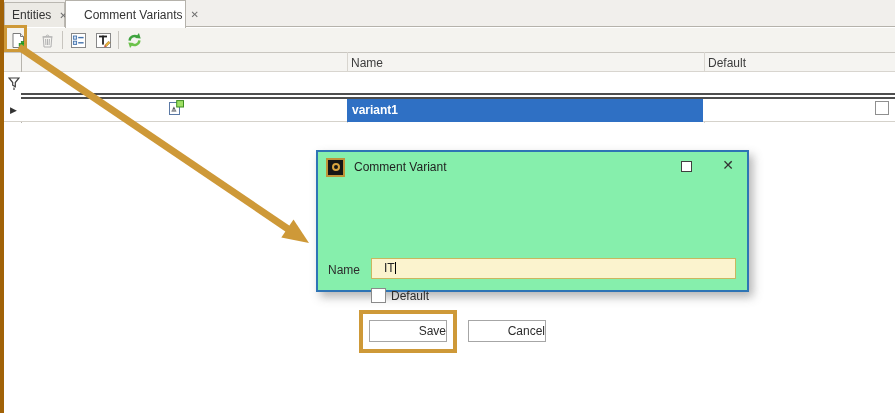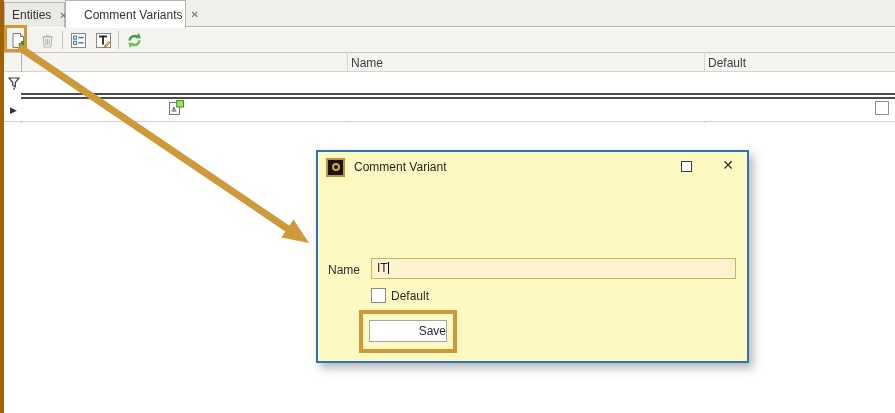--- a/index.html
+++ b/index.html
@@ -36,30 +36,30 @@
   .filter-row { position:absolute; left:0; top:72px; width:895px; height:21px; background:#fff; }
   .filter-icon-wrap { position:absolute; left:4px; top:77px; }
   .fixed-split { position:absolute; left:17px; top:93px; width:878px; height:6px; border-top:2px solid #4d4d4d; border-bottom:2px solid #4d4d4d; background:#fff; }
   .data-row { position:absolute; left:0; top:99px; width:895px; height:23px; background:#fff; border-bottom:1px solid #d5d2cb; }
   .row-arrow { position:absolute; left:6px; top:103px; font-size:9px; color:#333; line-height:14px; }
   .variant-icon-wrap { position:absolute; left:163px; top:99px; }
   .cell-selected { position:absolute; left:343px; top:99px; width:356px; height:23px; background:#2f70c4; color:#fff; font-weight:bold; font-size:12px; line-height:23px; padding-left:5px; }
   .grid-checkbox { position:absolute; left:871px; top:101px; width:14px; height:14px; background:#fff; border:1px solid #8f8f8f; }
 
   
-  .dialog { position:absolute; left:312px; top:150px; width:433px; height:213px; background:#fef9c3; border:2px solid #2e74b5; box-shadow:4px 5px 9px rgba(90,90,90,.45); z-index:10; }
+  .dialog { position:absolute; left:312px; top:150px; width:433px; height:142px; background:#86efac; border:2px solid #2e74b5; box-shadow:4px 5px 9px rgba(90,90,90,.45); z-index:10; }
   .dlg-titlebar { position:relative; height:30px; display:flex; align-items:center; padding:0 8px; }
   .dlg-logo { width:19px; height:19px; background:#161616; border:2px solid #bf9339; display:flex; align-items:center; justify-content:center; }
   .dlg-logo .ring { width:8px; height:8px; border:2.5px solid #d9a33f; border-radius:50%; }
   .dlg-title { margin-left:9px; font-size:12px; color:#1f1f1f; }
   .dlg-max { position:absolute; right:55px; top:9px; width:11px; height:11px; border:1px solid #3f3f3f; background:#fff; }
   .dlg-close { position:absolute; right:13px; top:5px; font-size:14px; color:#333; }
   .dlg-desc { position:absolute; left:10px; top:41px; width:419px; font-size:12px; line-height:14.5px; color:#222; }
   .dlg-name-label { position:absolute; left:10px; top:111px; font-size:12px; }
-  .dlg-input { position:absolute; left:53px; top:106px; width:365px; height:21px; background:#fbf3ce; border:1px solid #c9b75f; font-size:12px; line-height:19px; padding-left:5px; color:#222; }
+  .dlg-input { position:absolute; left:53px; top:106px; width:365px; height:21px; background:#fbf3ce; border:1px solid #c9b75f; font-size:12px; line-height:19px; padding-left:12px; color:#222; }
   .caret { display:inline-block; width:1px; height:12px; background:#000; vertical-align:-2px; }
   .dlg-checkbox { position:absolute; left:53px; top:136px; width:15px; height:15px; background:#fff; border:1px solid #8a8a8a; }
   .dlg-check-label { position:absolute; left:73px; top:137px; font-size:12px; }
   .btn { position:absolute; top:168px; height:22px; background:#fff; border:1px solid #a6a6a6; font-size:12px; color:#2d2d2d; text-align:right; line-height:20px; font-family:inherit; }
   .btn-save { left:51px; width:78px; }
   .btn-cancel { left:150px; width:78px; }
   .hl-save { position:absolute; left:41px; top:158px; width:98px; height:43px; border:4px solid #ce9938; }
 
   
   .anno-svg { position:absolute; left:0; top:0; width:895px; height:413px; z-index:20; pointer-events:none; }
@@ -151,37 +151,39 @@
   <div class="data-row"></div>
   <span class="row-arrow">▶</span>
   <div class="variant-icon-wrap">
     <svg width="18" height="18" viewBox="0 0 18 18">
       <rect x="2.5" y="3.5" width="10" height="12" fill="#ffffff" stroke="#5b79a5"></rect>
       <polygon points="4.3,12.6 6.9,7.4 9.5,12.6" fill="#52555b"></polygon>
       <line x1="5.2" y1="11" x2="8.6" y2="11" stroke="#ffffff" stroke-width="0.8"></line>
       <rect x="9.7" y="1.6" width="6.8" height="6.4" fill="#9fe065" stroke="#3d8f22"></rect>
     </svg>
   </div>
+  <div class="cell-selected">variant1</div>
   <div class="grid-checkbox"></div>
 
   <div class="dialog">
     <div class="dlg-titlebar">
       <span class="dlg-logo">
           <span class="ring"></span>
         </span>
       <span class="dlg-title">Comment Variant</span>
       <span class="dlg-max"></span>
       <span class="dlg-close">✕</span>
     </div>
     <span class="dlg-name-label">Name</span>
     <div class="dlg-input" role="textbox"><span>IT</span><span class="caret"></span></div>
     <span class="dlg-checkbox"></span>
     <span class="dlg-check-label">Default</span>
     <div class="hl-save"></div>
     <button class="btn btn-save">Save</button>
+    <button class="btn btn-cancel">Cancel</button>
   </div>
 
   <svg class="anno-svg">
     <line x1="15" y1="47" x2="284" y2="229" stroke="#CE9938" stroke-width="7"></line>
     <polygon points="305,243 277.3,237.6 289.5,219.4" fill="#CE9938"></polygon>
   </svg>
 
 </div>
 
 </body></html>

